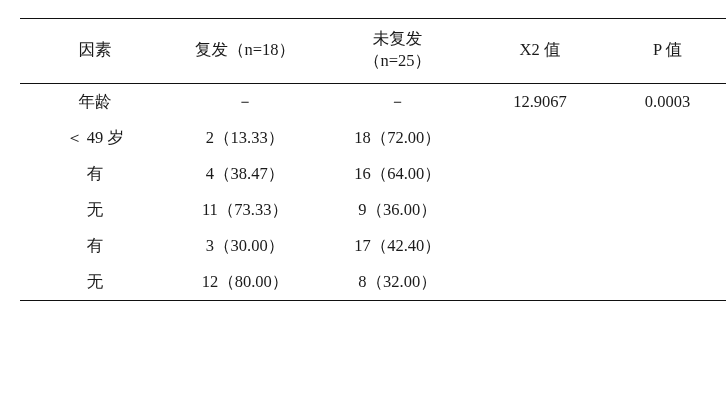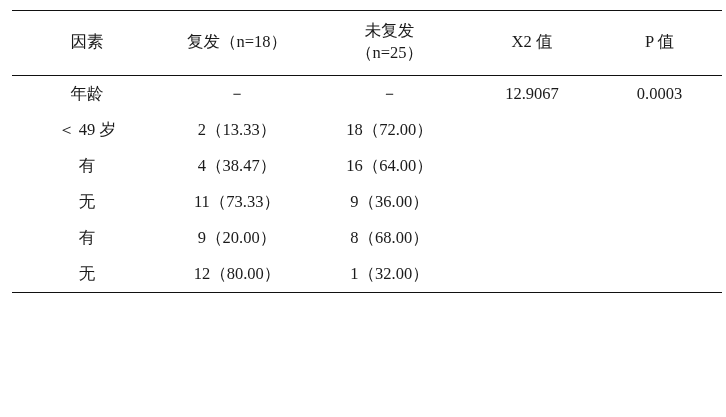--- a/index.html
+++ b/index.html
@@ -10,21 +10,21 @@
   body {
     width: 726px;
     height: 417px;
     font-family: "Liberation Serif", serif;
     color: #1a1a1a;
     overflow: hidden;
   }
   .table-wrap {
     width: 726px;
     box-sizing: border-box;
-    padding: 4px;
+    padding: 12px;
   }
   table.stat-table {
     border-collapse: collapse;
     width: 710px;
     margin: 6px 8px 0 8px;
     table-layout: fixed;
   }
   table.stat-table td,
   table.stat-table th {
     font-weight: normal;
@@ -130,27 +130,27 @@
       </tr>
       <tr>
         <td>无</td>
         <td>11（73.33）</td>
         <td>9（36.00）</td>
         <td></td>
         <td></td>
       </tr>
       <tr>
         <td>有</td>
-        <td>9（20.00）</td>
-        <td>8（68.00）</td>
+        <td>3（30.00）</td>
+        <td>17（42.40）</td>
         <td></td>
         <td></td>
       </tr>
       <tr class="bottom-rule">
         <td>无</td>
         <td>12（80.00）</td>
-        <td>1（32.00）</td>
+        <td>8（32.00）</td>
         <td></td>
         <td></td>
       </tr>
     </tbody>
   </table>
 </div>
 
 </body></html>

